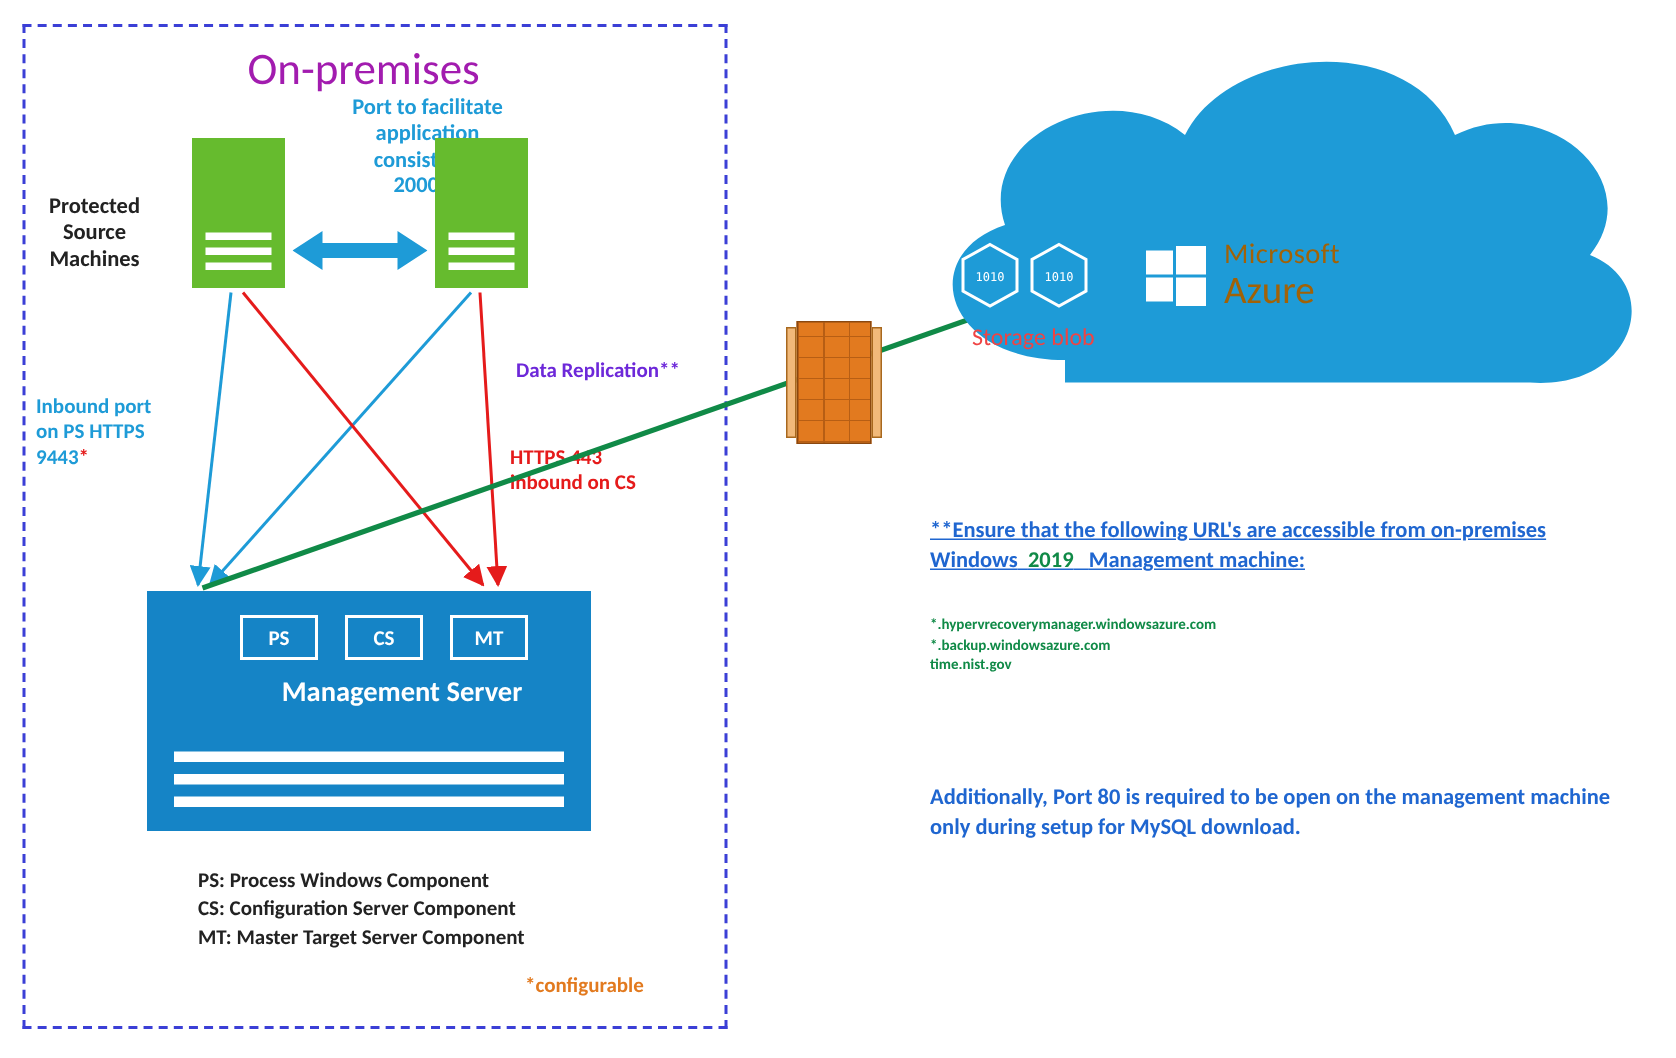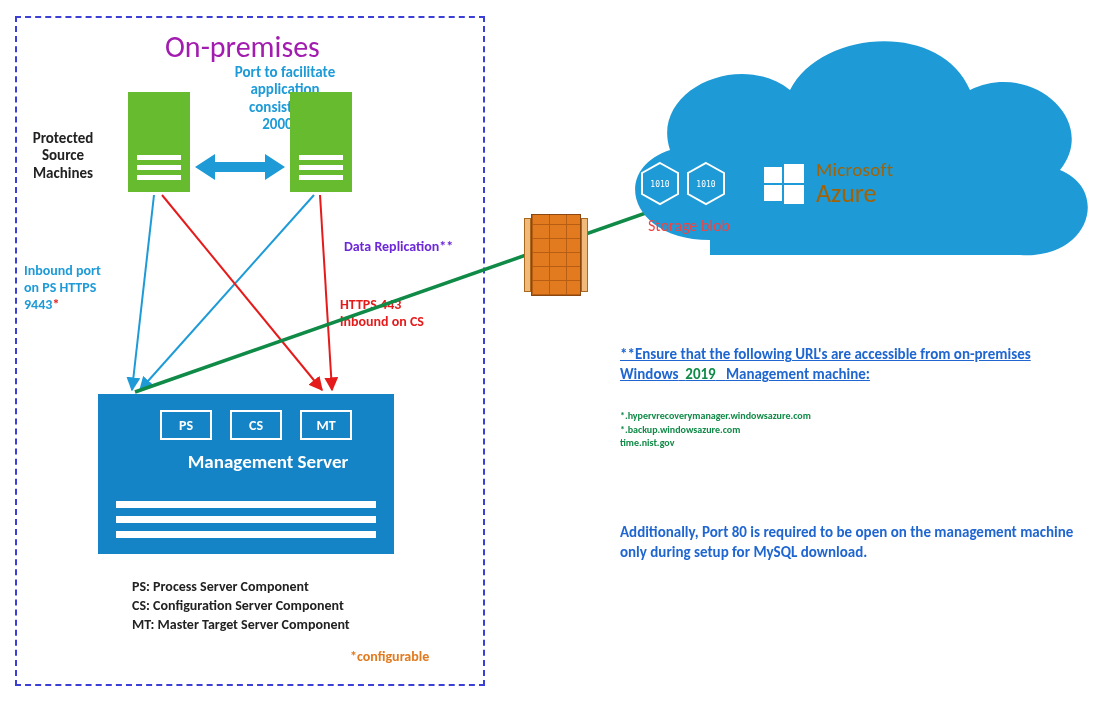--- a/index.html
+++ b/index.html
@@ -271,21 +271,21 @@
   </div>
   <div class="mgmt-title">Management Server</div>
   <div class="mgmt-bars">
       <div></div>
       <div></div>
       <div></div>
     </div>
 </div>
 
 <div class="legend">
-  <div>PS: Process Server Component</div>
+  <div>PS: Process Windows Component</div>
   <div>CS: Configuration Server Component</div>
   <div>MT: Master Target Server Component</div>
 </div>
 
 <div class="configurable">*configurable</div>
 
 <div class="note-heading">
   <span>**Ensure that the following URL's are accessible from on-premises Windows</span>
   &nbsp;<span class="note-year">2019</span>&nbsp;&nbsp;
   <span>Management machine:</span>

